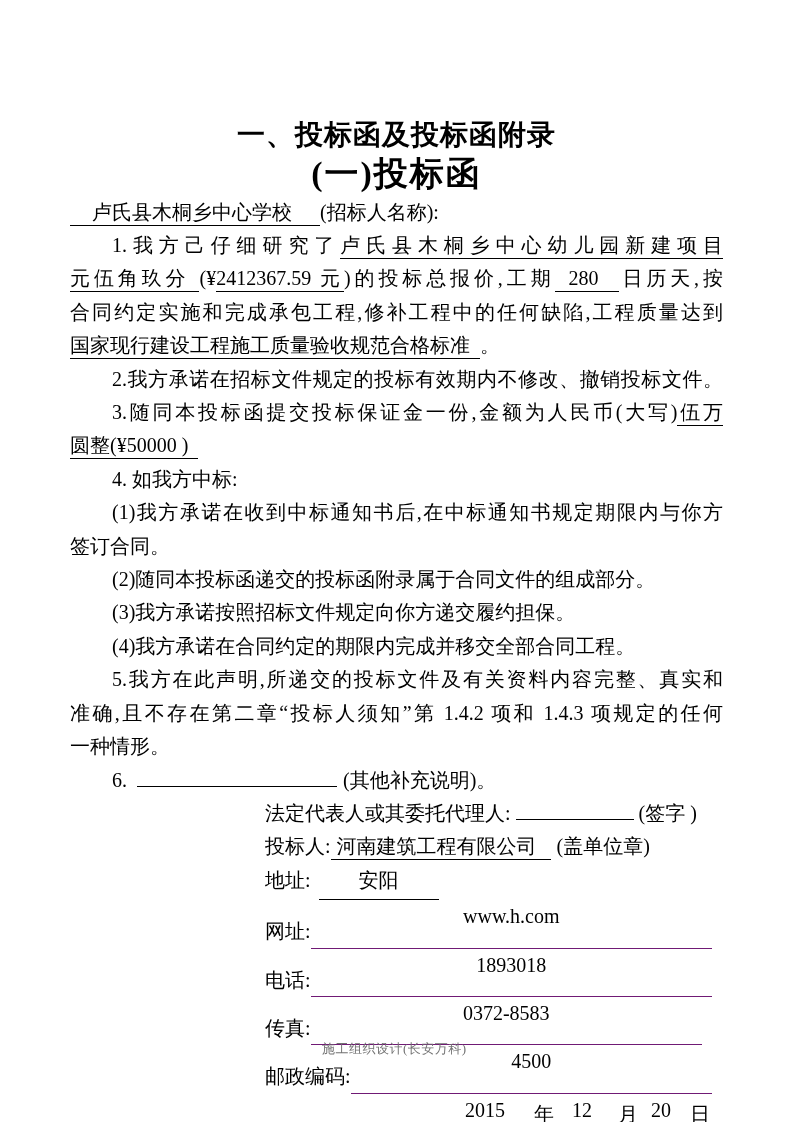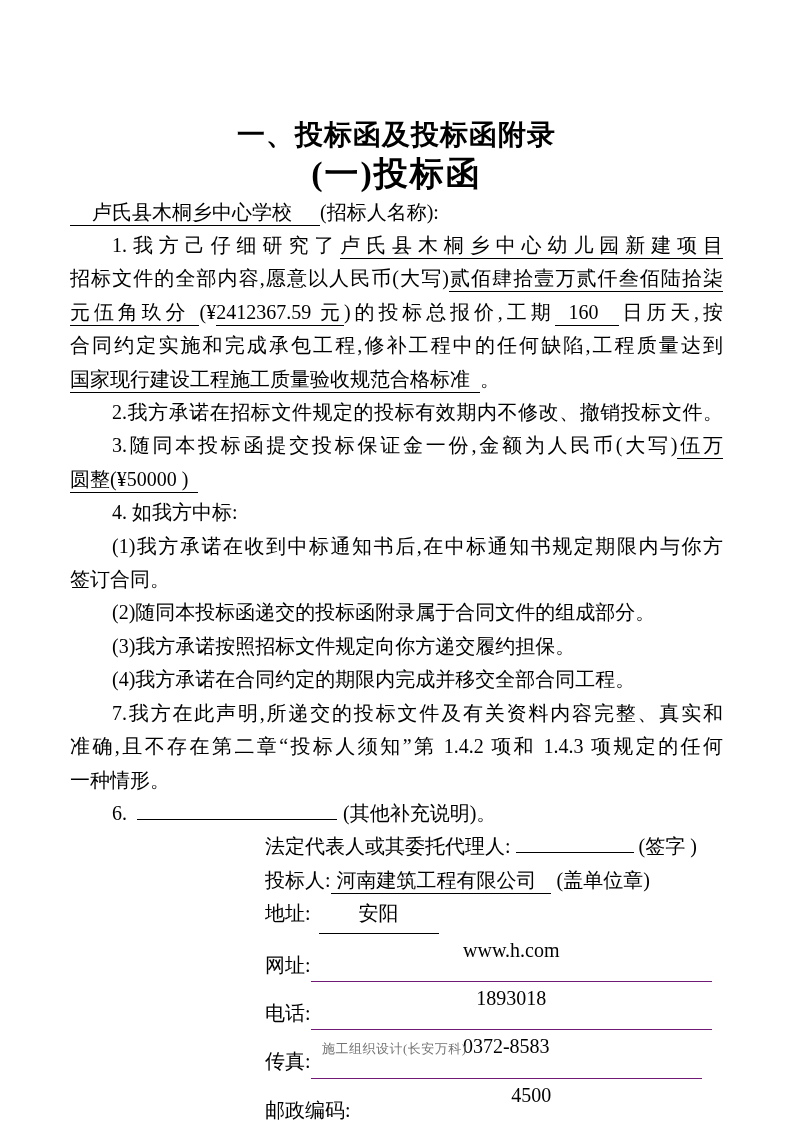--- a/index.html
+++ b/index.html
@@ -46,24 +46,21 @@
     <div class="doc-subtitle">(一)投标函</div>
 
     <div class="addr-line">
       <span class="u u-lead">卢氏县木桐乡中心学校</span><span>(招标人名称):</span>
     </div>
 
     <div class="line just ind">
       <span>1.我方己仔细研究了</span><span class="u">卢氏县木桐乡中心幼儿园新建项目</span>
     </div>
     <div class="line just">
-      <span>招标文件的全部内容,愿意以人民币(大写)</span><span class="u">贰佰肆拾壹万贰仟叁佰陆拾柒</span>
-    </div>
-    <div class="line just">
-      <span class="u u-tail">元伍角玖分</span><span>(¥</span><span class="u">2412367.59 元</span><span>)的投标总报价,工期</span><span class="u" style="padding-left:14px;padding-right:20px;">160</span><span>日历天,按</span>
+      <span class="u u-tail">元伍角玖分</span><span>(¥</span><span class="u">2412367.59 元</span><span>)的投标总报价,工期</span><span class="u" style="padding-left:14px;padding-right:20px;">280</span><span>日历天,按</span>
     </div>
     <div class="line just">合同约定实施和完成承包工程,修补工程中的任何缺陷,工程质量达到</div>
     <div class="line">
       <span class="u u-tail">国家现行建设工程施工质量验收规范合格标准</span><span>。</span>
     </div>
 
     <div class="line just ind">2.我方承诺在招标文件规定的投标有效期内不修改、撤销投标文件。</div>
 
     <div class="line just ind">
       <span>3.随同本投标函提交投标保证金一份,金额为人民币(大写)</span><span class="u">伍万</span>
@@ -72,21 +69,21 @@
       <span class="u u-tail">圆整(¥50000 )</span>
     </div>
 
     <div class="line ind">4. 如我方中标:</div>
     <div class="line just ind">(1)我方承诺在收到中标通知书后,在中标通知书规定期限内与你方</div>
     <div class="line">签订合同。</div>
     <div class="line ind">(2)随同本投标函递交的投标函附录属于合同文件的组成部分。</div>
     <div class="line ind">(3)我方承诺按照招标文件规定向你方递交履约担保。</div>
     <div class="line ind">(4)我方承诺在合同约定的期限内完成并移交全部合同工程。</div>
 
-    <div class="line just ind">7.我方在此声明,所递交的投标文件及有关资料内容完整、真实和</div>
+    <div class="line just ind">5.我方在此声明,所递交的投标文件及有关资料内容完整、真实和</div>
     <div class="line just">准确,且不存在第二章“投标人须知”第 1.4.2 项和 1.4.3 项规定的任何</div>
     <div class="line">一种情形。</div>
 
     <div class="line ind">
       <span>6.</span><span class="blank" style="width:200px;margin:0 6px 0 10px;"></span><span>(其他补充说明)。</span>
     </div>
 
     <div class="sig">
       <div class="line">
         <span>法定代表人或其委托代理人:</span><span class="blank" style="width:118px;margin:0 5px;"></span><span>(签字 )</span>

